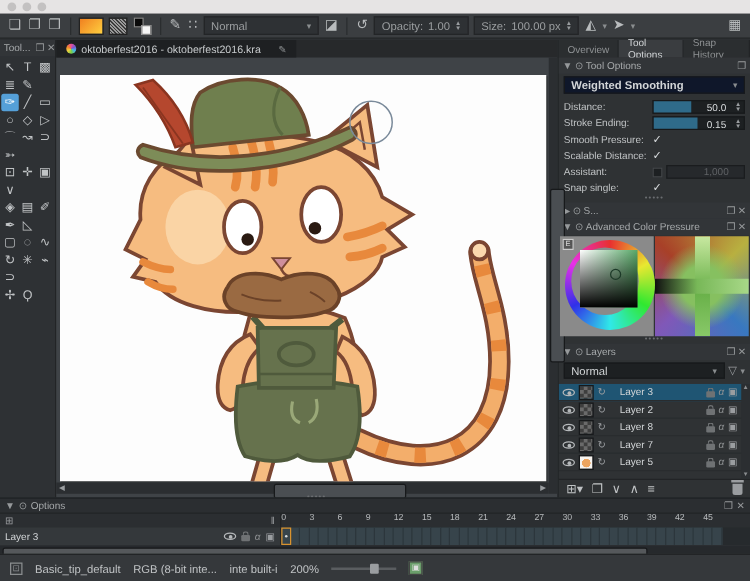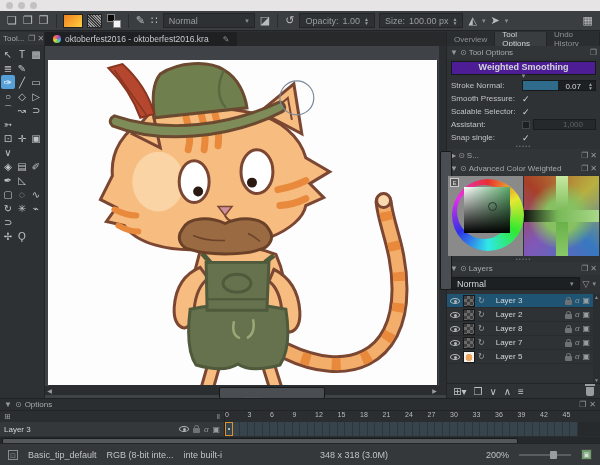--- a/index.html
+++ b/index.html
@@ -72,22 +72,22 @@
   .opt-rows { padding:3px 4px 1px 4px; display:flex; flex-direction:column; gap:2px; }
   .opt-row { display:flex; align-items:center; height:11px; gap:3px; }
   .opt-label { width:68px; color:#c0c3c5; font-size:8px; white-space:nowrap; }
   .slider-box { position:relative; flex:1; height:11px; background:#1d2022; border:1px solid #17191b; }
   .slider-fill { position:absolute; left:0; top:0; bottom:0; background:#2f6b8a; }
   .slider-val { position:absolute; right:14px; top:1px; font-size:8px; color:#d8dbdd; }
   .check { color:#d8dbdd; font-size:9px; }
   .checkbox-empty { width:8px; height:8px; background:#1d2022; border:1px solid #44474a; }
   .spin-dis { flex:1; height:11px; background:#26292c; border:1px solid #1a1c1e; color:#5f6265;
     text-align:right; padding:0 12px 0 0; font-size:8px; line-height:10px; }
-  .smoothing-dd { margin:2px 4px; height:14px; background:#4c1d95; border:1px solid #17191b;
-    display:flex; align-items:center; justify-content:space-between; padding:0 5px; color:#d2d5d7; font-size:9px; font-weight:bold;flex-direction:column; }
+  .smoothing-dd { margin:2px 4px; height:14px; background:#0f172a; border:1px solid #17191b;
+    display:flex; align-items:center; justify-content:space-between; padding:0 5px; color:#d2d5d7; font-size:9px; font-weight:bold; }
   .dots-row { text-align:center; color:#6a6d70; font-size:6px; letter-spacing:1px; height:5px; line-height:4px; }
 
   
   .acs-body { height:82px; display:flex; background:#2f3234; padding:1px; gap:1px; }
   .acs-left { position:relative; width:50%; background:#8a8a8a; }
   .hue-ring { position:absolute; left:4px; top:3px; width:72px; height:72px; border-radius:50%;
     background:conic-gradient(#e83030,#e8e830,#30e830,#30e8e8,#3030e8,#e830e8,#e83030); }
   .hue-hole { position:absolute; left:9px; top:9px; width:54px; height:54px; border-radius:50%; background:#8a8a8a; }
   .sv-square { position:absolute; left:16px; top:11px; width:46px; height:46px;
     background:linear-gradient(to bottom,rgba(0,0,0,0) 0%,#000 100%),linear-gradient(to right,#fff,#58a868); }
@@ -353,52 +353,63 @@
           <span class="arrow">▶</span>
         </div>
         <span class="split-dots">•••••</span>
       </div>
     </div>
 
     <div class="right-panel">
       <div class="rp-tabs" id="rp-tabs">
           <div class="rp-tab">Overview</div>
           <div class="rp-tab active">Tool Options</div>
-          <div class="rp-tab">Undo History</div>
+          <div class="rp-tab">Snap History</div>
         </div>
 
       <div class="dock-header">
         <span class="hdr-btn">▼</span>
         <span class="hdr-btn">⊙</span>
         <span>Tool Options</span>
         <span class="spacer"></span>
         <span class="hdr-btn">❐</span>
       </div>
       <div class="smoothing-dd">
         <span>Weighted Smoothing</span>
           <span class="dropdown-caret">▾</span>
       </div>
       <div class="opt-rows" id="opt-rows">
           <div class="opt-row">
-            <span class="opt-label">Stroke Normal:</span>
+            <span class="opt-label">Distance:</span>
             <span class="slider-box">
-              <span class="slider-fill" style="width:48%"></span>
-              <span class="slider-val">0.07</span>
+              <span class="slider-fill" style="width:42%"></span>
+              <span class="slider-val">50.0</span>
               <span class="stepper" style="position:absolute;right:2px;top:1px">
                 <span>▲</span>
                 <span>▼</span>
               </span>
             </span>
           </div>
           <div class="opt-row">
+            <span class="opt-label">Stroke Ending:</span>
+            <span class="slider-box">
+              <span class="slider-fill" style="width:48%"></span>
+              <span class="slider-val">0.15</span>
+              <span class="stepper" style="position:absolute;right:2px;top:1px">
+                <span>▲</span>
+                <span>▼</span>
+              </span>
+            </span>
+          </div>
+          <div class="opt-row">
             <span class="opt-label">Smooth Pressure:</span>
             <span class="check">✓</span>
           </div>
           <div class="opt-row">
-            <span class="opt-label">Scalable Selector:</span>
+            <span class="opt-label">Scalable Distance:</span>
             <span class="check">✓</span>
           </div>
           <div class="opt-row">
             <span class="opt-label">Assistant:</span>
             <span class="checkbox-empty"></span>
             <span class="spin-dis">1,000</span>
           </div>
           <div class="opt-row">
             <span class="opt-label">Snap single:</span>
             <span class="check">✓</span>
@@ -411,21 +422,21 @@
         <span class="hdr-btn">⊙</span>
         <span>S...</span>
         <span class="spacer"></span>
         <span class="hdr-btn">❐</span>
         <span class="hdr-btn">✕</span>
       </div>
 
       <div class="dock-header">
         <span class="hdr-btn">▼</span>
         <span class="hdr-btn">⊙</span>
-        <span>Advanced Color Weighted</span>
+        <span>Advanced Color Pressure</span>
         <span class="spacer"></span>
         <span class="hdr-btn">❐</span>
         <span class="hdr-btn">✕</span>
       </div>
       <div class="acs-body">
         <div class="acs-left">
           <span class="hue-ring"></span>
           <span class="hue-hole"></span>
           <span class="sv-square"></span>
           <span class="sv-cursor"></span>
@@ -644,21 +655,20 @@
 
   <div class="scrollstrip">
       <span class="thumb"></span>
     </div>
 
   <div class="statusbar">
     <span class="sb-icon">⊡</span>
     <span>Basic_tip_default</span>
     <span>RGB (8-bit inte...</span>
     <span>inte built-i</span>
-    <span class="sb-center">348 x 318 (3.0M)</span>
     <span>200%</span>
     <span class="zoom-slider">
         <span class="zthumb"></span>
       </span>
     <span class="fit-icon">▣</span>
   </div>
 
 </div>
 
 </body></html>

